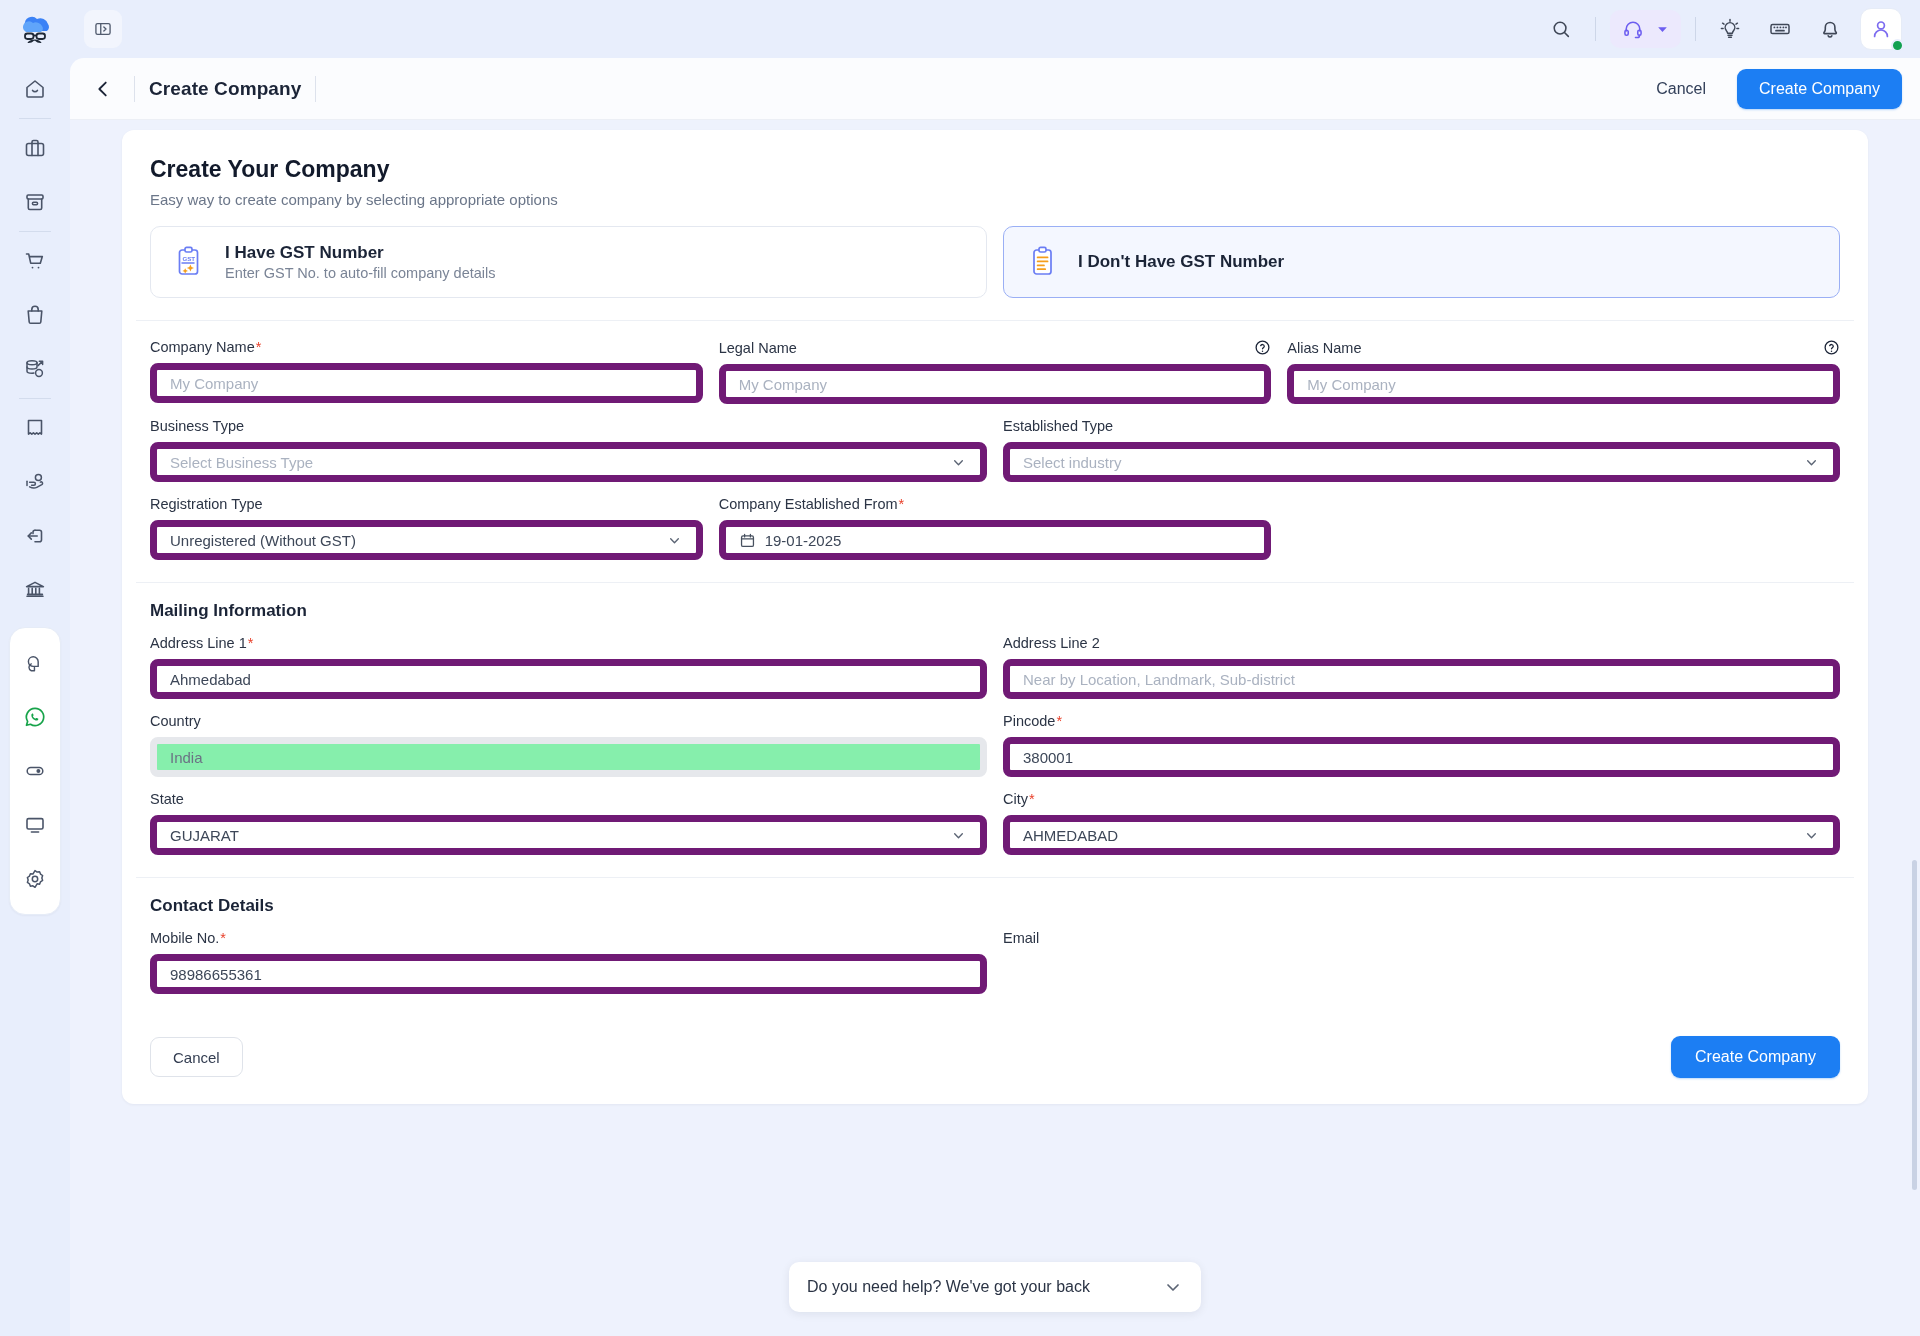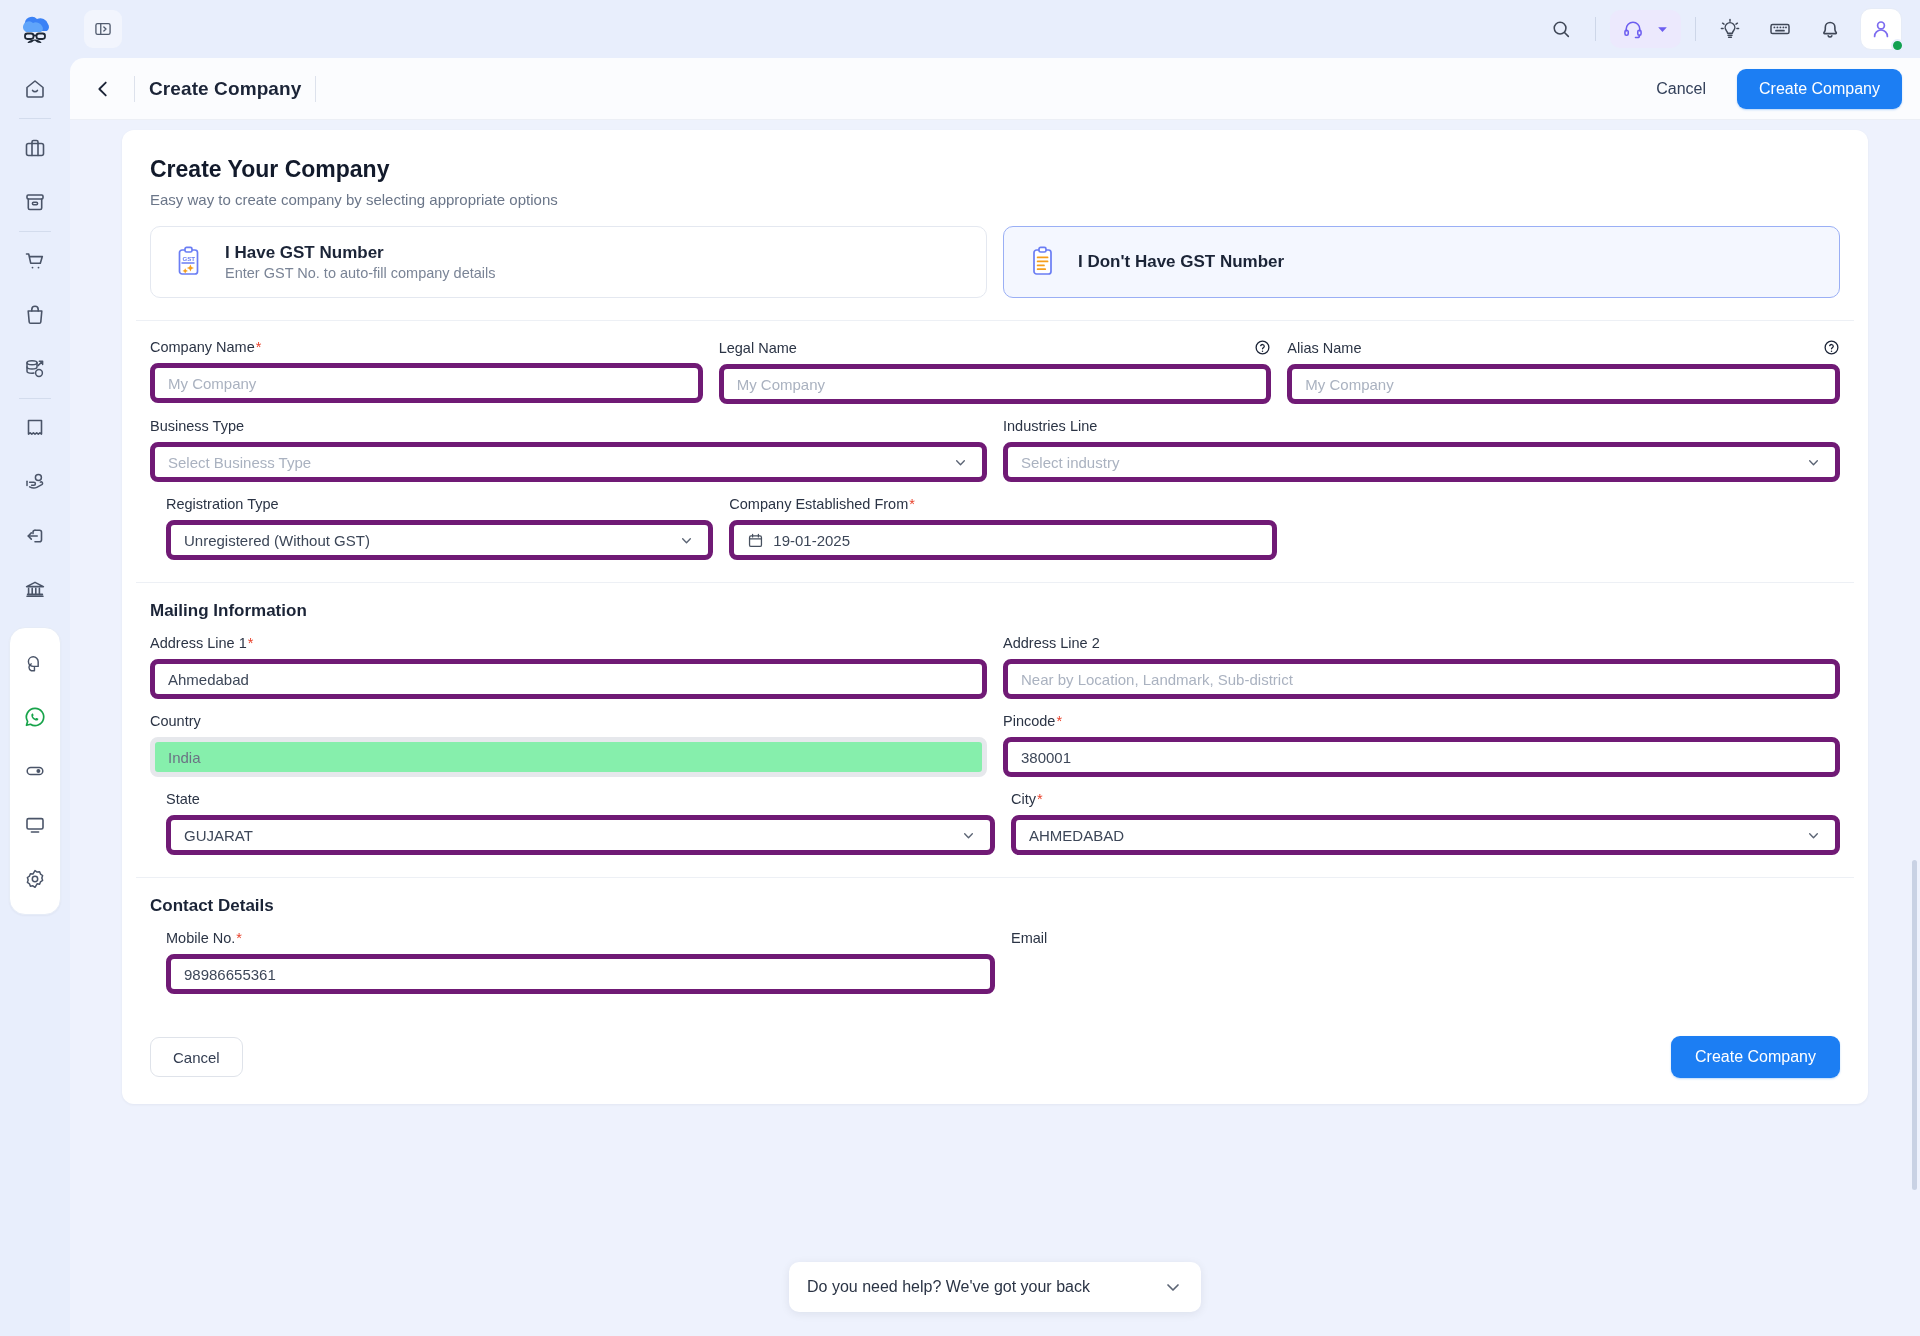--- a/index.html
+++ b/index.html
@@ -141,30 +141,30 @@
   .gst-title { font-size: 17px; font-weight: 700; color: #1b2437; }
   .gst-sub { font-size: 14.5px; color: #7a8496; margin-top: 2px; }
 
   
   .section {
     margin: 0 14px; padding: 18px 14px 22px 14px;
     border-top: 1px solid #edf0f5;
   }
   .section-title { font-size: 17px; font-weight: 700; color: #1b2437; margin-bottom: 14px; }
   .frow { display: flex; gap: 16px; margin-bottom: 14px; }
-  .frow:last-child { margin-bottom: 0; margin-left: 16px; }
+  .frow:last-child { margin-bottom: 0; }
   .fcol { flex: 1; min-width: 0; }
   .flabel {
     font-size: 14.5px; color: #2b3445; margin-bottom: 8px;
     display: flex; align-items: center;
   }
   .req { color: #e8402a; margin-left: 1px; }
   .help { margin-left: auto; display: flex; align-items: center; cursor: pointer; }
   .field {
-    height: 40px; border: 5px solid #701a75; border-radius: 8px;
+    height: 40px; border: 7px solid #701a75; border-radius: 8px;
     background: #fff; display: flex; align-items: center;
     padding: 0 13px; font-size: 15px; color: #3d4758;
     cursor: text;
   }
   .field.disabled { background: #86efac; border-color: #e6e8ec; color: #6b7384; cursor: default; align-items: center; }
   .field .ph { color: #aab2c0; }
   .field.select { cursor: pointer; }
   .field .caret { margin-left: auto; display: flex; align-items: center; }
   .field .cal { margin-right: 9px; display: flex; align-items: center; }
 
@@ -519,21 +519,21 @@
             <span class="caret">
               <svg width="17" height="17" viewBox="0 0 20 20" fill="none" stroke="#5b6舎474" stroke-width="1.6" stroke-linecap="round" stroke-linejoin="round">
                 <path d="M5.5 8 L10 12.6 L14.5 8" stroke="#5b6474"></path>
               </svg>
             </span>
           </div>
         </div>
 
         <div class="fcol" style="flex:2.07">
           <div class="flabel">
-            <span>Industries Line</span>
+            <span>Established Type</span>
           </div>
           <div class="field select">
             <span class="ph">Select industry</span>
             <span class="caret">
               <svg width="17" height="17" viewBox="0 0 20 20" fill="none" stroke="#5b6474" stroke-width="1.6" stroke-linecap="round" stroke-linejoin="round">
                 <path d="M5.5 8 L10 12.6 L14.5 8"></path>
               </svg>
             </span>
           </div>
         </div>

